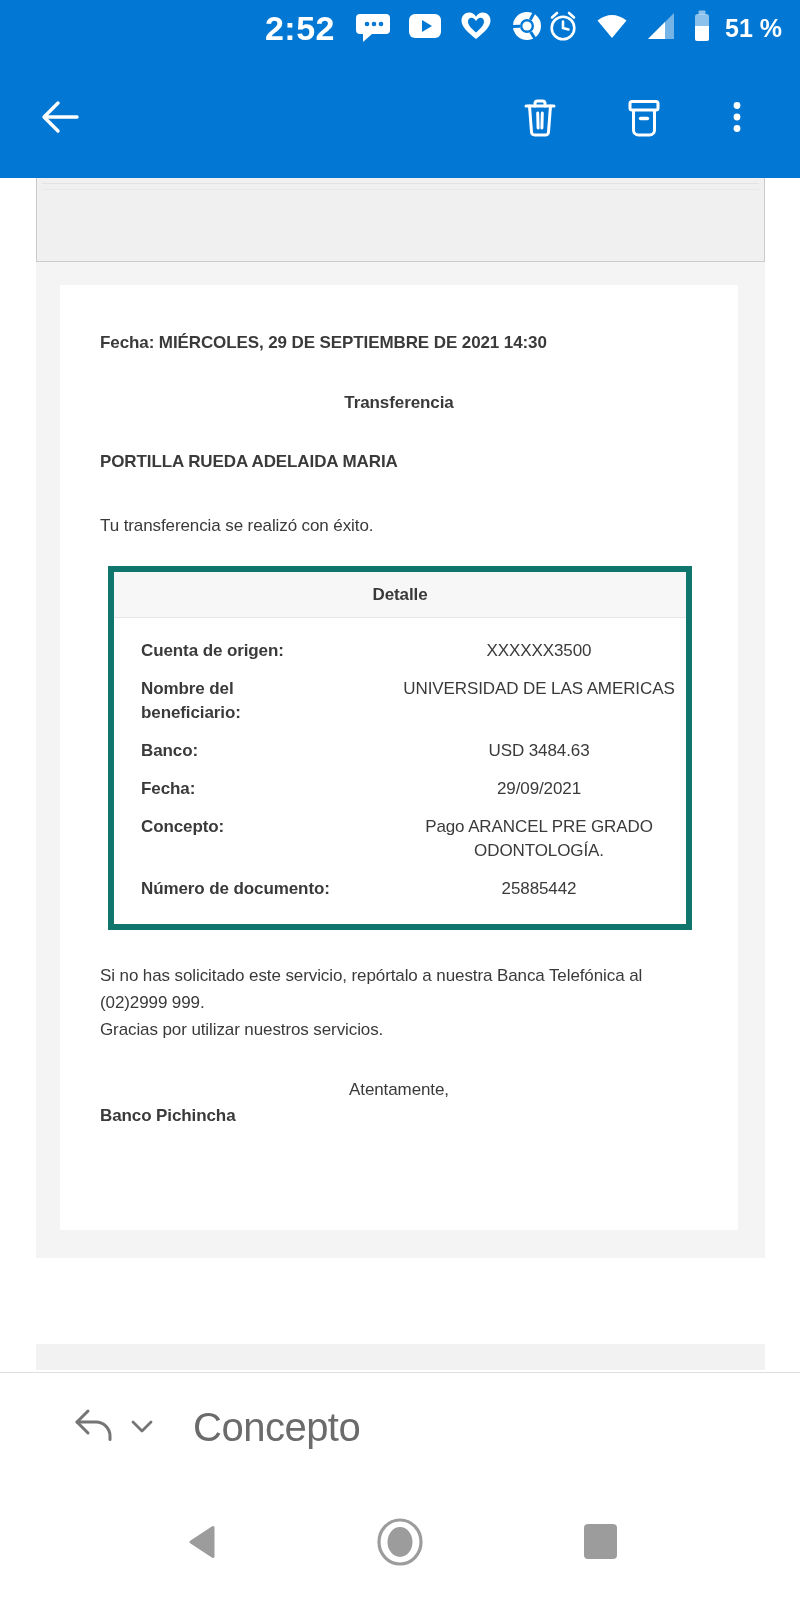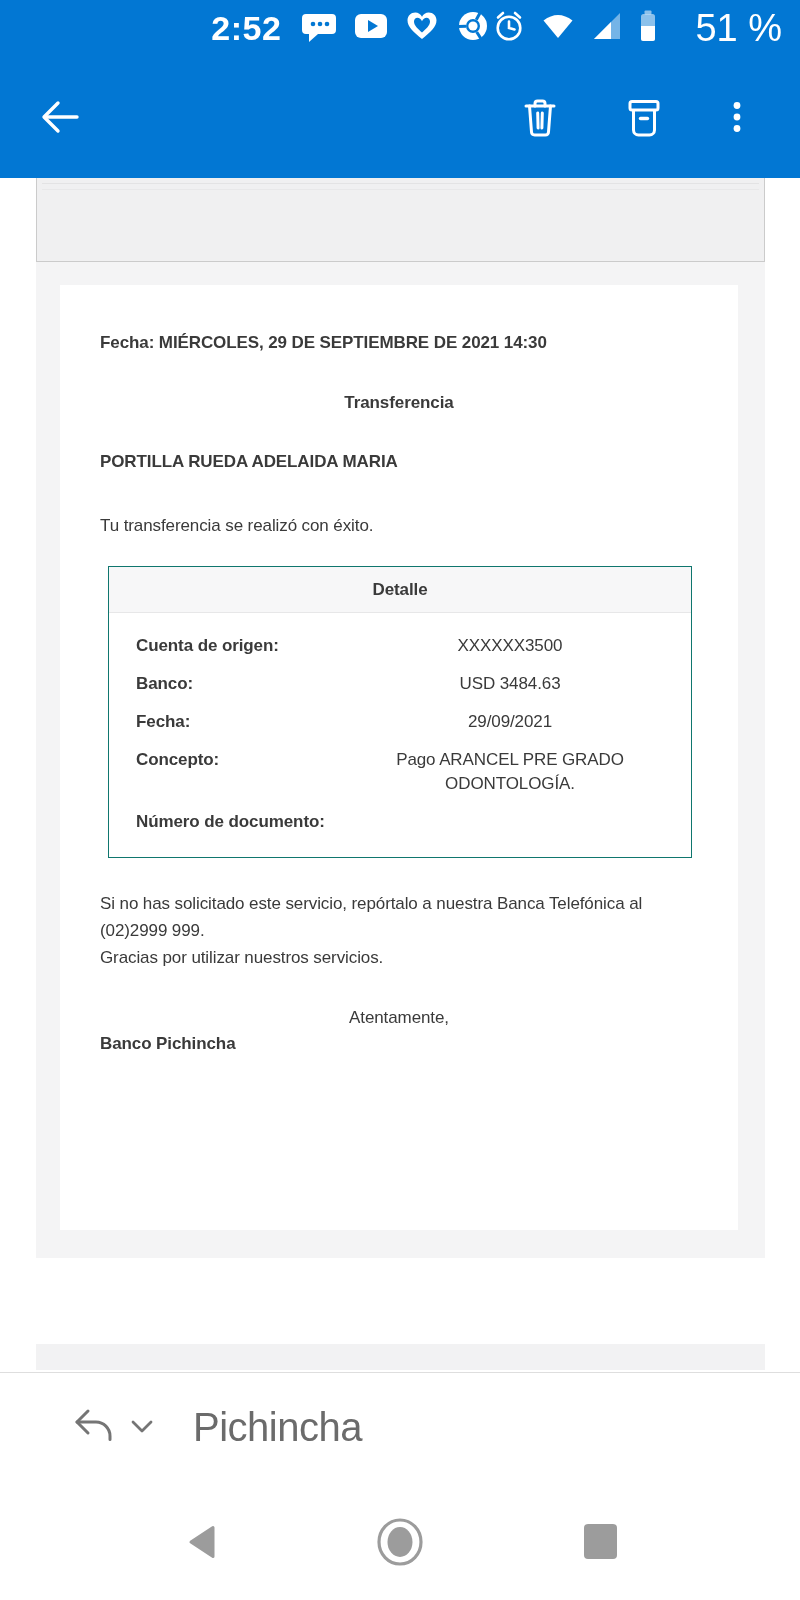--- a/index.html
+++ b/index.html
@@ -7,21 +7,21 @@
   html,body { width:800px; height:1600px; }
   body { font-family:"Liberation Sans","DejaVu Sans",sans-serif; background:#fff; position:relative; overflow:hidden; }
   .screen { position:absolute; inset:0; width:800px; height:1600px; background:#fff; }
 
   
   .status-bar { position:absolute; top:0; left:0; right:0; height:56px; background:var(--app-blue);
                 display:flex; align-items:center; justify-content:flex-end; padding:0 18px; color:#fff; }
   .sb-left { display:flex; align-items:center; gap:15px; }
   .sb-time { font-size:34px; font-weight:700; letter-spacing:.5px; margin-right:6px; }
   .sb-right { display:flex; align-items:center; gap:13px; }
-  .sb-pct { font-size:38px; font-weight:400;margin-left:24px; }
+  .sb-pct { font-size:25px; font-weight:700; }
 
   
   .app-bar { position:absolute; top:56px; left:0; right:0; height:122px; background:var(--app-blue); }
   .app-btn { position:absolute; top:37px; width:48px; height:48px; background:none; border:none; padding:0; cursor:pointer; }
   .back-btn { left:36px; }
   .trash-btn { left:516px; }
   .archive-btn { left:620px; }
   .more-btn { left:713px; }
 
   
@@ -31,25 +31,25 @@
   .header-remnant::before { content:""; position:absolute; left:5px; right:5px; top:5px; height:1px; background:#e3e3e4; }
   .header-remnant::after  { content:""; position:absolute; left:5px; right:5px; top:11px; height:1px; background:#e8e8e9; }
   .email-bg { position:absolute; left:36px; top:84px; width:729px; height:996px; background:#f4f4f5; }
   .email-card { position:absolute; left:24px; top:23px; width:678px; min-height:945px; background:#fff;
                 padding:48px 40px 46px; color:#3a3a3a; font-size:17px; letter-spacing:-0.1px; line-height:20px; }
   .date-line { font-weight:700; }
   .title { font-weight:700; text-align:center; margin-top:40px; }
   .recipient { font-weight:700; margin-top:39px; }
   .intro { margin-top:44px; }
 
-  .detail-table { margin:30px 0 0 8px; width:584px; border:1px solid #0f766e; }
+  .detail-table { margin:30px 0 0 8px; width:584px; border:6px solid #0f766e; }
   .dt-header { height:46px; background:#f7f7f8; border-bottom:1px solid #e7e7e8;
                display:flex; align-items:center; justify-content:center; font-weight:700; }
   .dt-body { padding:14px 0 16px; }
-  .dt-row { display:flex; padding:7px 0; line-height:24px; }
+  .dt-row { display:flex; padding:7px 0; line-height:24px;gap:24px; }
   .dt-label { flex:none; width:223px; padding-left:27px; font-weight:700; }
   .dt-value { flex:none; width:322px; margin-left:17px;text-align:center; }
 
   .notice { margin-top:32px; line-height:27px; }
   .thanks { line-height:27px; }
   .closing { margin-top:34px; line-height:26px;text-align:center; }
   .signature { font-weight:700; line-height:26px; }
 
   .next-strip { position:absolute; left:36px; top:1166px; width:729px; height:26px; background:#f2f2f3; }
 
@@ -188,33 +188,38 @@
         <p class="intro">Tu transferencia se realizó con éxito.</p>
 
         <div class="detail-table">
           <div class="dt-header">Detalle</div>
           <div class="dt-body">
             <div class="dt-row">
               <span class="dt-label">Cuenta de origen:</span>
               <span class="dt-value">XXXXXX3500</span>
             </div>
             <div class="dt-row">
+              <span class="dt-label">Nombre del beneficiario:</span>
+              <span class="dt-value">UNIVERSIDAD DE LAS AMERICAS</span>
+            </div>
+            <div class="dt-row">
               <span class="dt-label">Banco:</span>
               <span class="dt-value">USD 3484.63</span>
             </div>
             <div class="dt-row">
               <span class="dt-label">Fecha:</span>
               <span class="dt-value">29/09/2021</span>
             </div>
             <div class="dt-row">
               <span class="dt-label">Concepto:</span>
               <span class="dt-value">Pago ARANCEL PRE GRADO ODONTOLOGÍA.</span>
             </div>
             <div class="dt-row">
               <span class="dt-label">Número de documento:</span>
+              <span class="dt-value">25885442</span>
             </div>
           </div>
         </div>
 
         <p class="notice">Si no has solicitado este servicio, repórtalo a nuestra Banca Telefónica al (02)2999 999.</p>
         <p class="thanks">Gracias por utilizar nuestros servicios.</p>
         <p class="closing">Atentamente,</p>
         <p class="signature">Banco Pichincha</p>
       </div>
     </div>
@@ -227,21 +232,21 @@
       <svg width="44" height="40" viewBox="0 0 44 40" fill="none" stroke="#757575" stroke-width="3" stroke-linecap="round" stroke-linejoin="round">
         <path d="M16 5 L5 16 L16 27"></path>
         <path d="M5 16 H24 C31.7 16 38 22.3 38 30 V33.5"></path>
       </svg>
     </span>
     <span class="chevron">
       <svg width="26" height="26" viewBox="0 0 26 26" fill="none" stroke="#757575" stroke-width="2.8" stroke-linecap="round" stroke-linejoin="round">
         <path d="M4 9 L13 18 L22 9"></path>
       </svg>
     </span>
-    <span class="reply-label">Pichincha</span>
+    <span class="reply-label">Concepto</span>
   </div>
 
   <div class="nav-bar">
     <button class="nav-btn nav-back">
       <span>
         <svg width="38" height="38" viewBox="0 0 38 38">
           <polygon points="27,4.5 27,33.5 5,19" fill="#9c9c9c" stroke="#9c9c9c" stroke-width="3" stroke-linejoin="round"></polygon>
         </svg>
       </span>
     </button>

